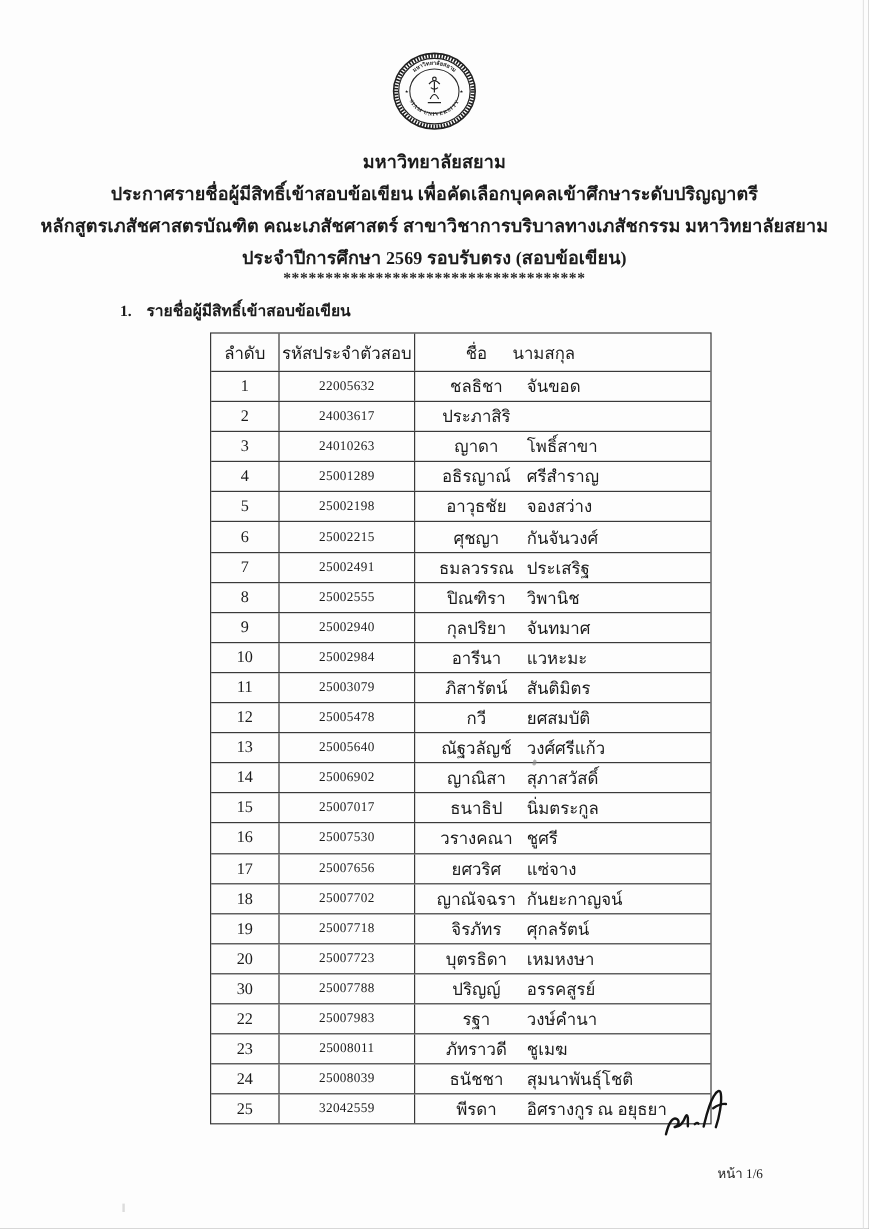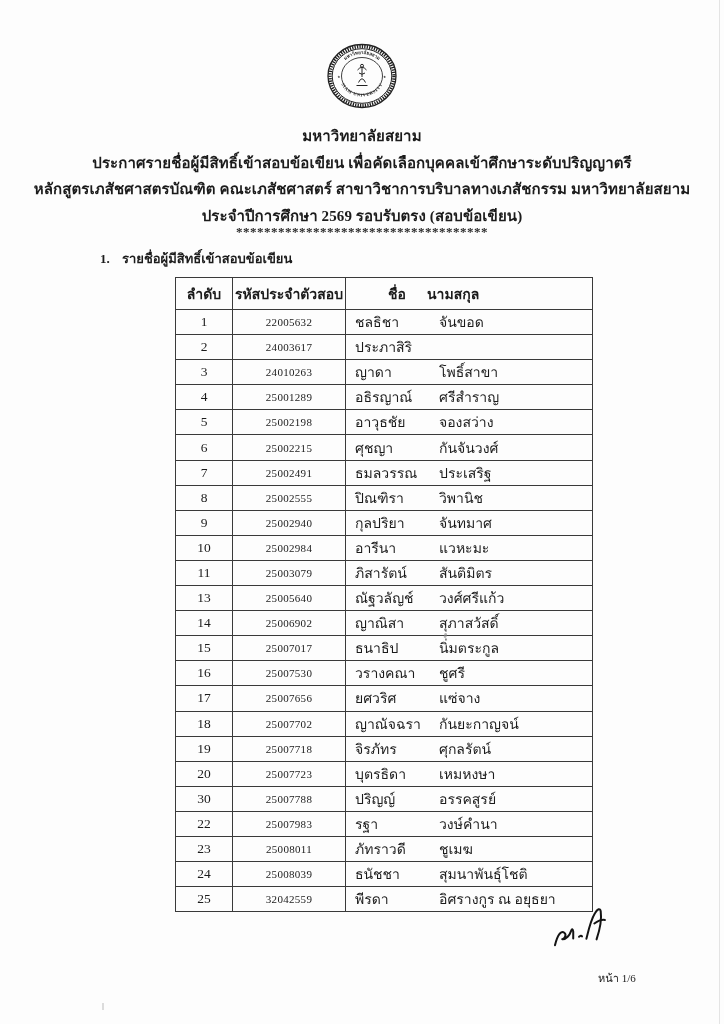--- a/index.html
+++ b/index.html
@@ -38,25 +38,25 @@
   }
   .section-line .num{display:inline-block;width:22px;}
   
   .tbl{
     position:absolute;left:175px;top:277px;width:418px;
     border:1px solid #3a3a3a;
     box-sizing:border-box;
     font-size:14px;
   }
   .trow{display:flex;align-items:center;height:25.1px;border-top:1px solid #3a3a3a;box-sizing:border-box;}
-  .trow.head{height:31px;border-top:none;font-weight:bold;}
+  .trow.head{height:31px;border-top:none;font-weight:normal;}
   .c-idx{width:57px;flex:0 0 57px;text-align:center;border-right:1px solid #3a3a3a;align-self:stretch;display:flex;align-items:center;justify-content:center;box-sizing:border-box;font-size:13.5px;}
   .c-code{width:113px;flex:0 0 113px;text-align:center;border-right:1px solid #3a3a3a;align-self:stretch;display:flex;align-items:center;justify-content:center;box-sizing:border-box;font-size:11px;letter-spacing:.3px;}
   .c-name{flex:1;display:flex;align-items:center;padding-left:9px;box-sizing:border-box;}
-  .fname{width:84px;flex:0 0 84px;}
+  .fname{width:84px;flex:0 0 84px;text-align:center;}
   .lname{flex:1;}
   .trow.head .c-idx,.trow.head .c-code{font-size:14px;letter-spacing:0;}
   .trow.head .fname{text-align:center;}
   .trow.head .lname{margin-left:-12px;}
   
   .sig{position:absolute;left:545px;top:903px;width:78px;height:52px;}
   .page-num{position:absolute;left:598px;top:969px;font-size:11px;}
   
   .edge-right{position:absolute;top:0;bottom:0;right:4px;width:1px;background:#e4e4e4;}
   .speck-comma{position:absolute;left:444px;top:633px;width:3px;height:5px;border-radius:40% 60% 60% 40%;background:#8a8a8a;transform:rotate(14deg);opacity:.65;}
@@ -205,20 +205,28 @@
 
     <div class="trow">
       <div class="c-idx">11</div>
       <div class="c-code">25003079</div>
       <div class="c-name">
         <span class="fname">ภิสารัตน์</span>
         <span class="lname">สันติมิตร</span>
       </div>
     </div>
 
+    <div class="trow">
+      <div class="c-idx">12</div>
+      <div class="c-code">25005478</div>
+      <div class="c-name">
+        <span class="fname">กวี</span>
+        <span class="lname">ยศสมบัติ</span>
+      </div>
+    </div>
 
     <div class="trow">
       <div class="c-idx">13</div>
       <div class="c-code">25005640</div>
       <div class="c-name">
         <span class="fname">ณัฐวลัญช์</span>
         <span class="lname">วงศ์ศรีแก้ว</span>
       </div>
     </div>
 

